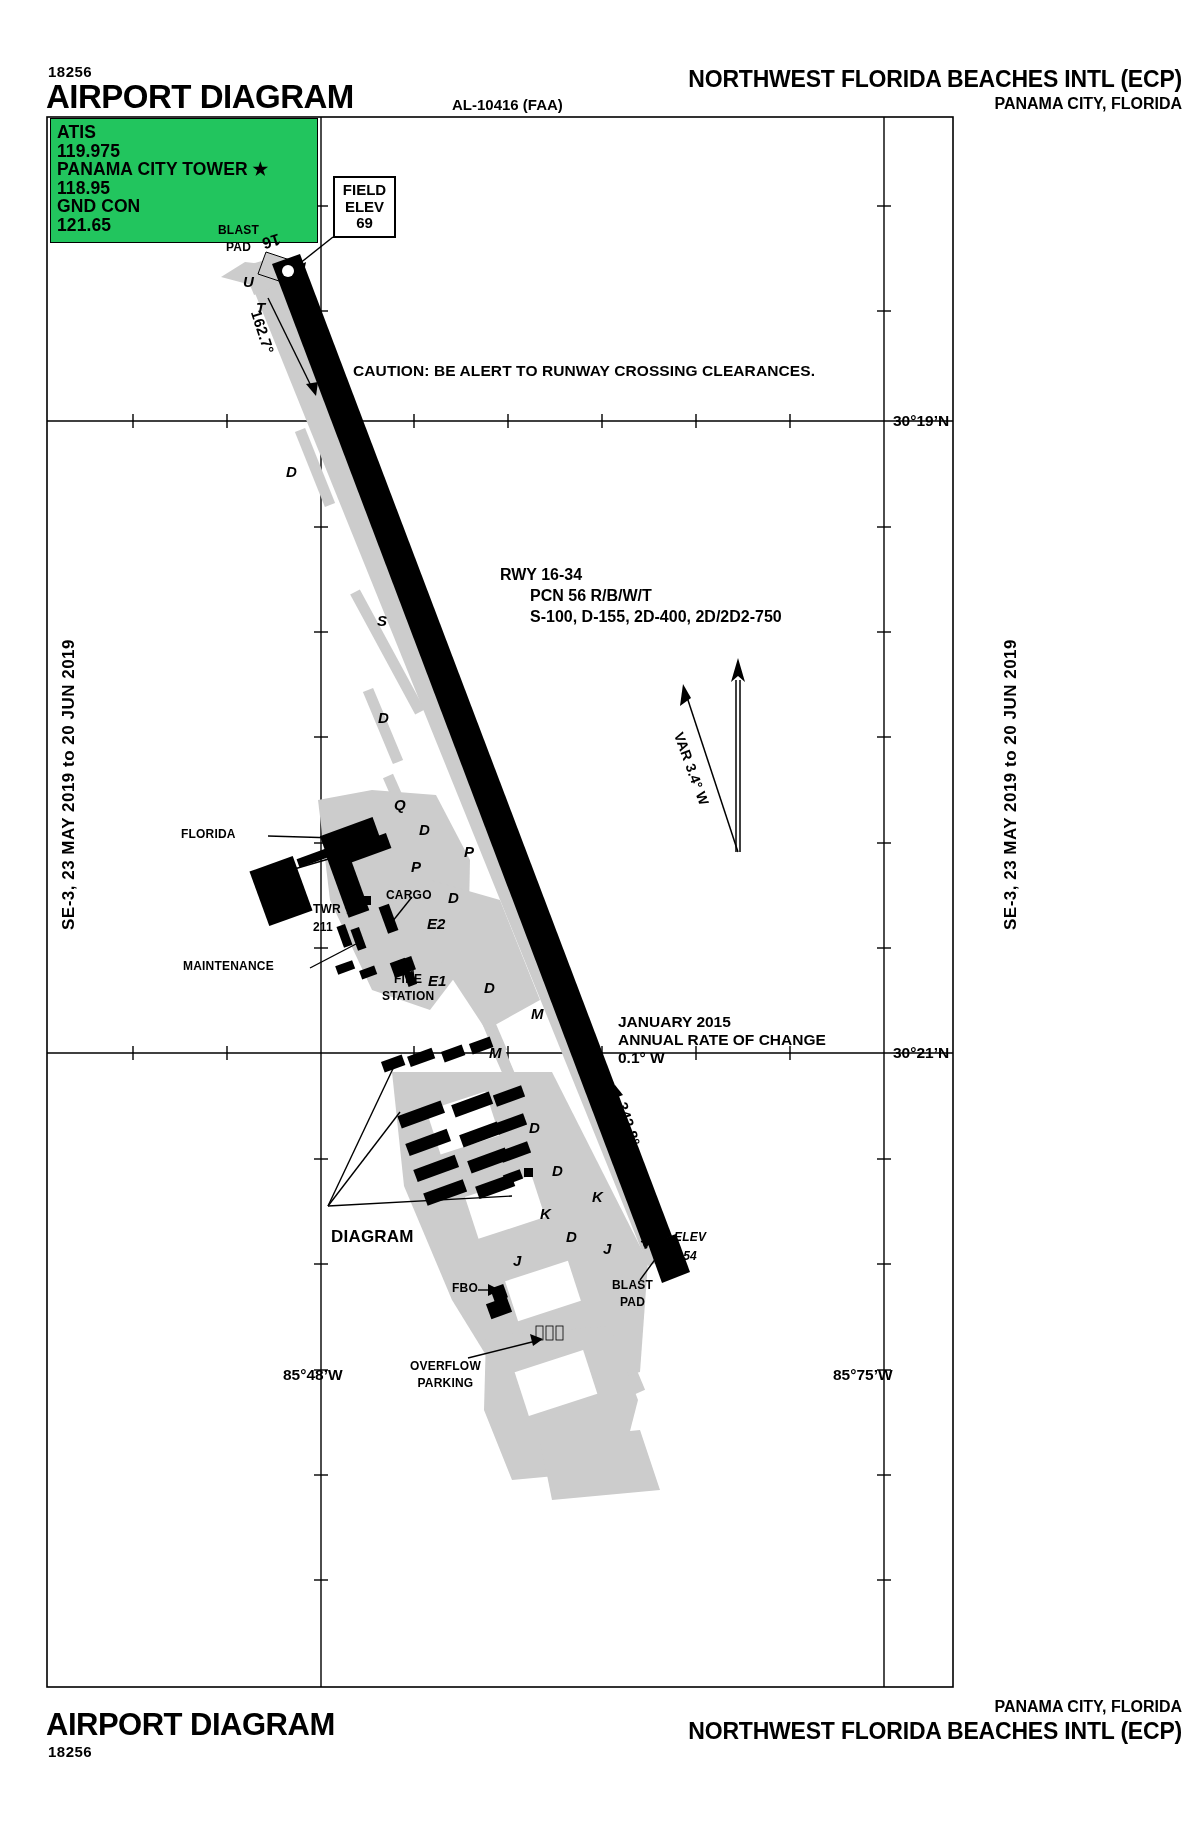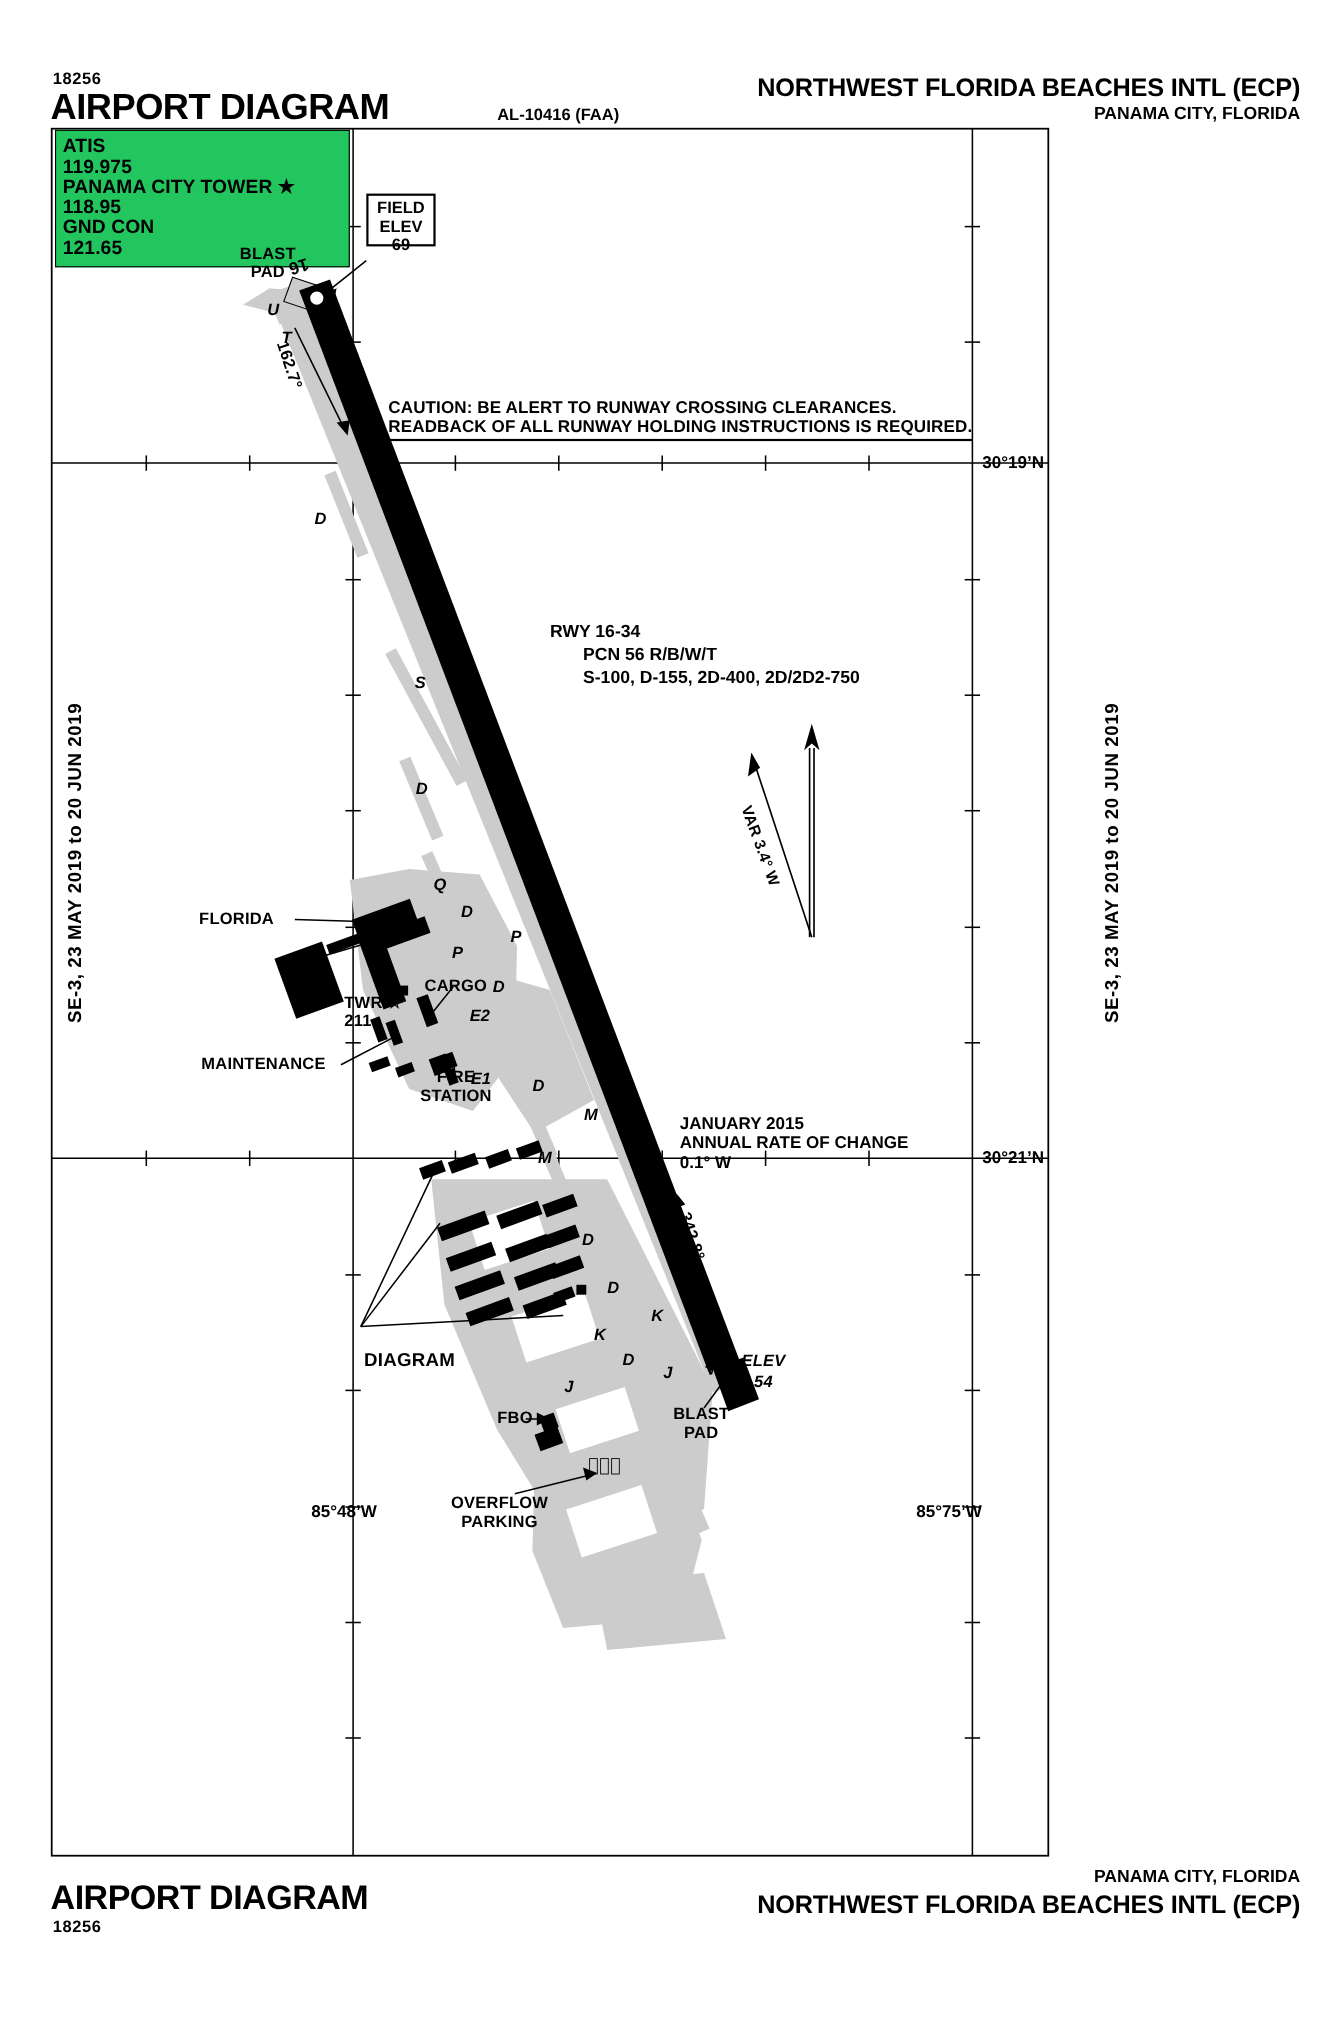--- a/index.html
+++ b/index.html
@@ -23,26 +23,26 @@
   .side-cycle{font-size:17px;font-weight:bold;letter-spacing:.5px;white-space:nowrap;}
   #cycle-left{left:-61px;top:790px;width:260px;transform:rotate(-90deg);text-align:center;}
   #cycle-right{left:881px;top:790px;width:260px;transform:rotate(-90deg);text-align:center;}
   
   #comm-box{left:50px;top:118px;width:268px;height:125px;border:1.6px solid #000;
             box-sizing:border-box;background:#22c55e;}
   #comm-box .row{font-size:17.5px;font-weight:bold;line-height:18.6px;
                  padding-left:6px;letter-spacing:.1px;white-space:nowrap;}
   #comm-box .pad{padding-top:4px;}
   
-  #field-elev-box{left:333px;top:176px;width:63px;height:48px;border:2px solid #000;
+  #field-elev-box{left:333px;top:176px;width:63px;height:62px;border:2px solid #000;
                   box-sizing:border-box;background:#fff;text-align:center;}
   #field-elev-box div{font-size:15px;font-weight:bold;line-height:16.5px;}
   #field-elev-box .fe-pad{padding-top:4px;}
   
-  .mlabel{font-size:15px;font-weight:bold;white-space:nowrap;letter-spacing:.2px;}
+  .mlabel{font-size:12px;font-weight:bold;white-space:nowrap;letter-spacing:.2px;}
   .twy{font-size:15px;font-weight:bold;font-style:italic;}
   .coord{font-size:15.5px;font-weight:bold;white-space:nowrap;}
   #caution{left:353px;top:362px;font-size:15.5px;font-weight:bold;line-height:18px;
            letter-spacing:.1px;white-space:nowrap;}
   #caution .u{border-bottom:2px solid #000;display:inline-block;padding-bottom:1px;}
   #rwy-info{left:500px;top:564px;font-size:16px;font-weight:bold;line-height:21px;white-space:nowrap;}
   #rwy-info .i2{padding-left:30px;}
   #magvar-note{left:618px;top:1013px;font-size:15.5px;font-weight:bold;
                line-height:18px;text-align:left;width:300px;}
   svg{position:absolute;left:0;top:0;}
@@ -287,21 +287,20 @@
 </div>
 
 <div class="abs" id="field-elev-box">
   <div class="fe-pad">FIELD</div>
   <div>ELEV</div>
   <div>69</div>
 </div>
 
 <div class="abs" id="caution">
   <div>CAUTION: BE ALERT TO RUNWAY CROSSING CLEARANCES.</div>
-  <div class="u">READBACK OF ALL RUNWAY HOLDING INSTRUCTIONS IS REQUIRED.</div>
 </div>
 
 <div class="abs" id="rwy-info">
   <div>RWY 16-34</div>
   <div class="i2">PCN 56 R/B/W/T</div>
   <div class="i2">S-100, D-155, 2D-400, 2D/2D2-750</div>
 </div>
 
 <div class="abs mlabel" style="left:686px;top:730px;transform:rotate(70deg);transform-origin:0 0;font-size:14px;">VAR 3.4° W</div>
 <div class="abs" id="magvar-note">

